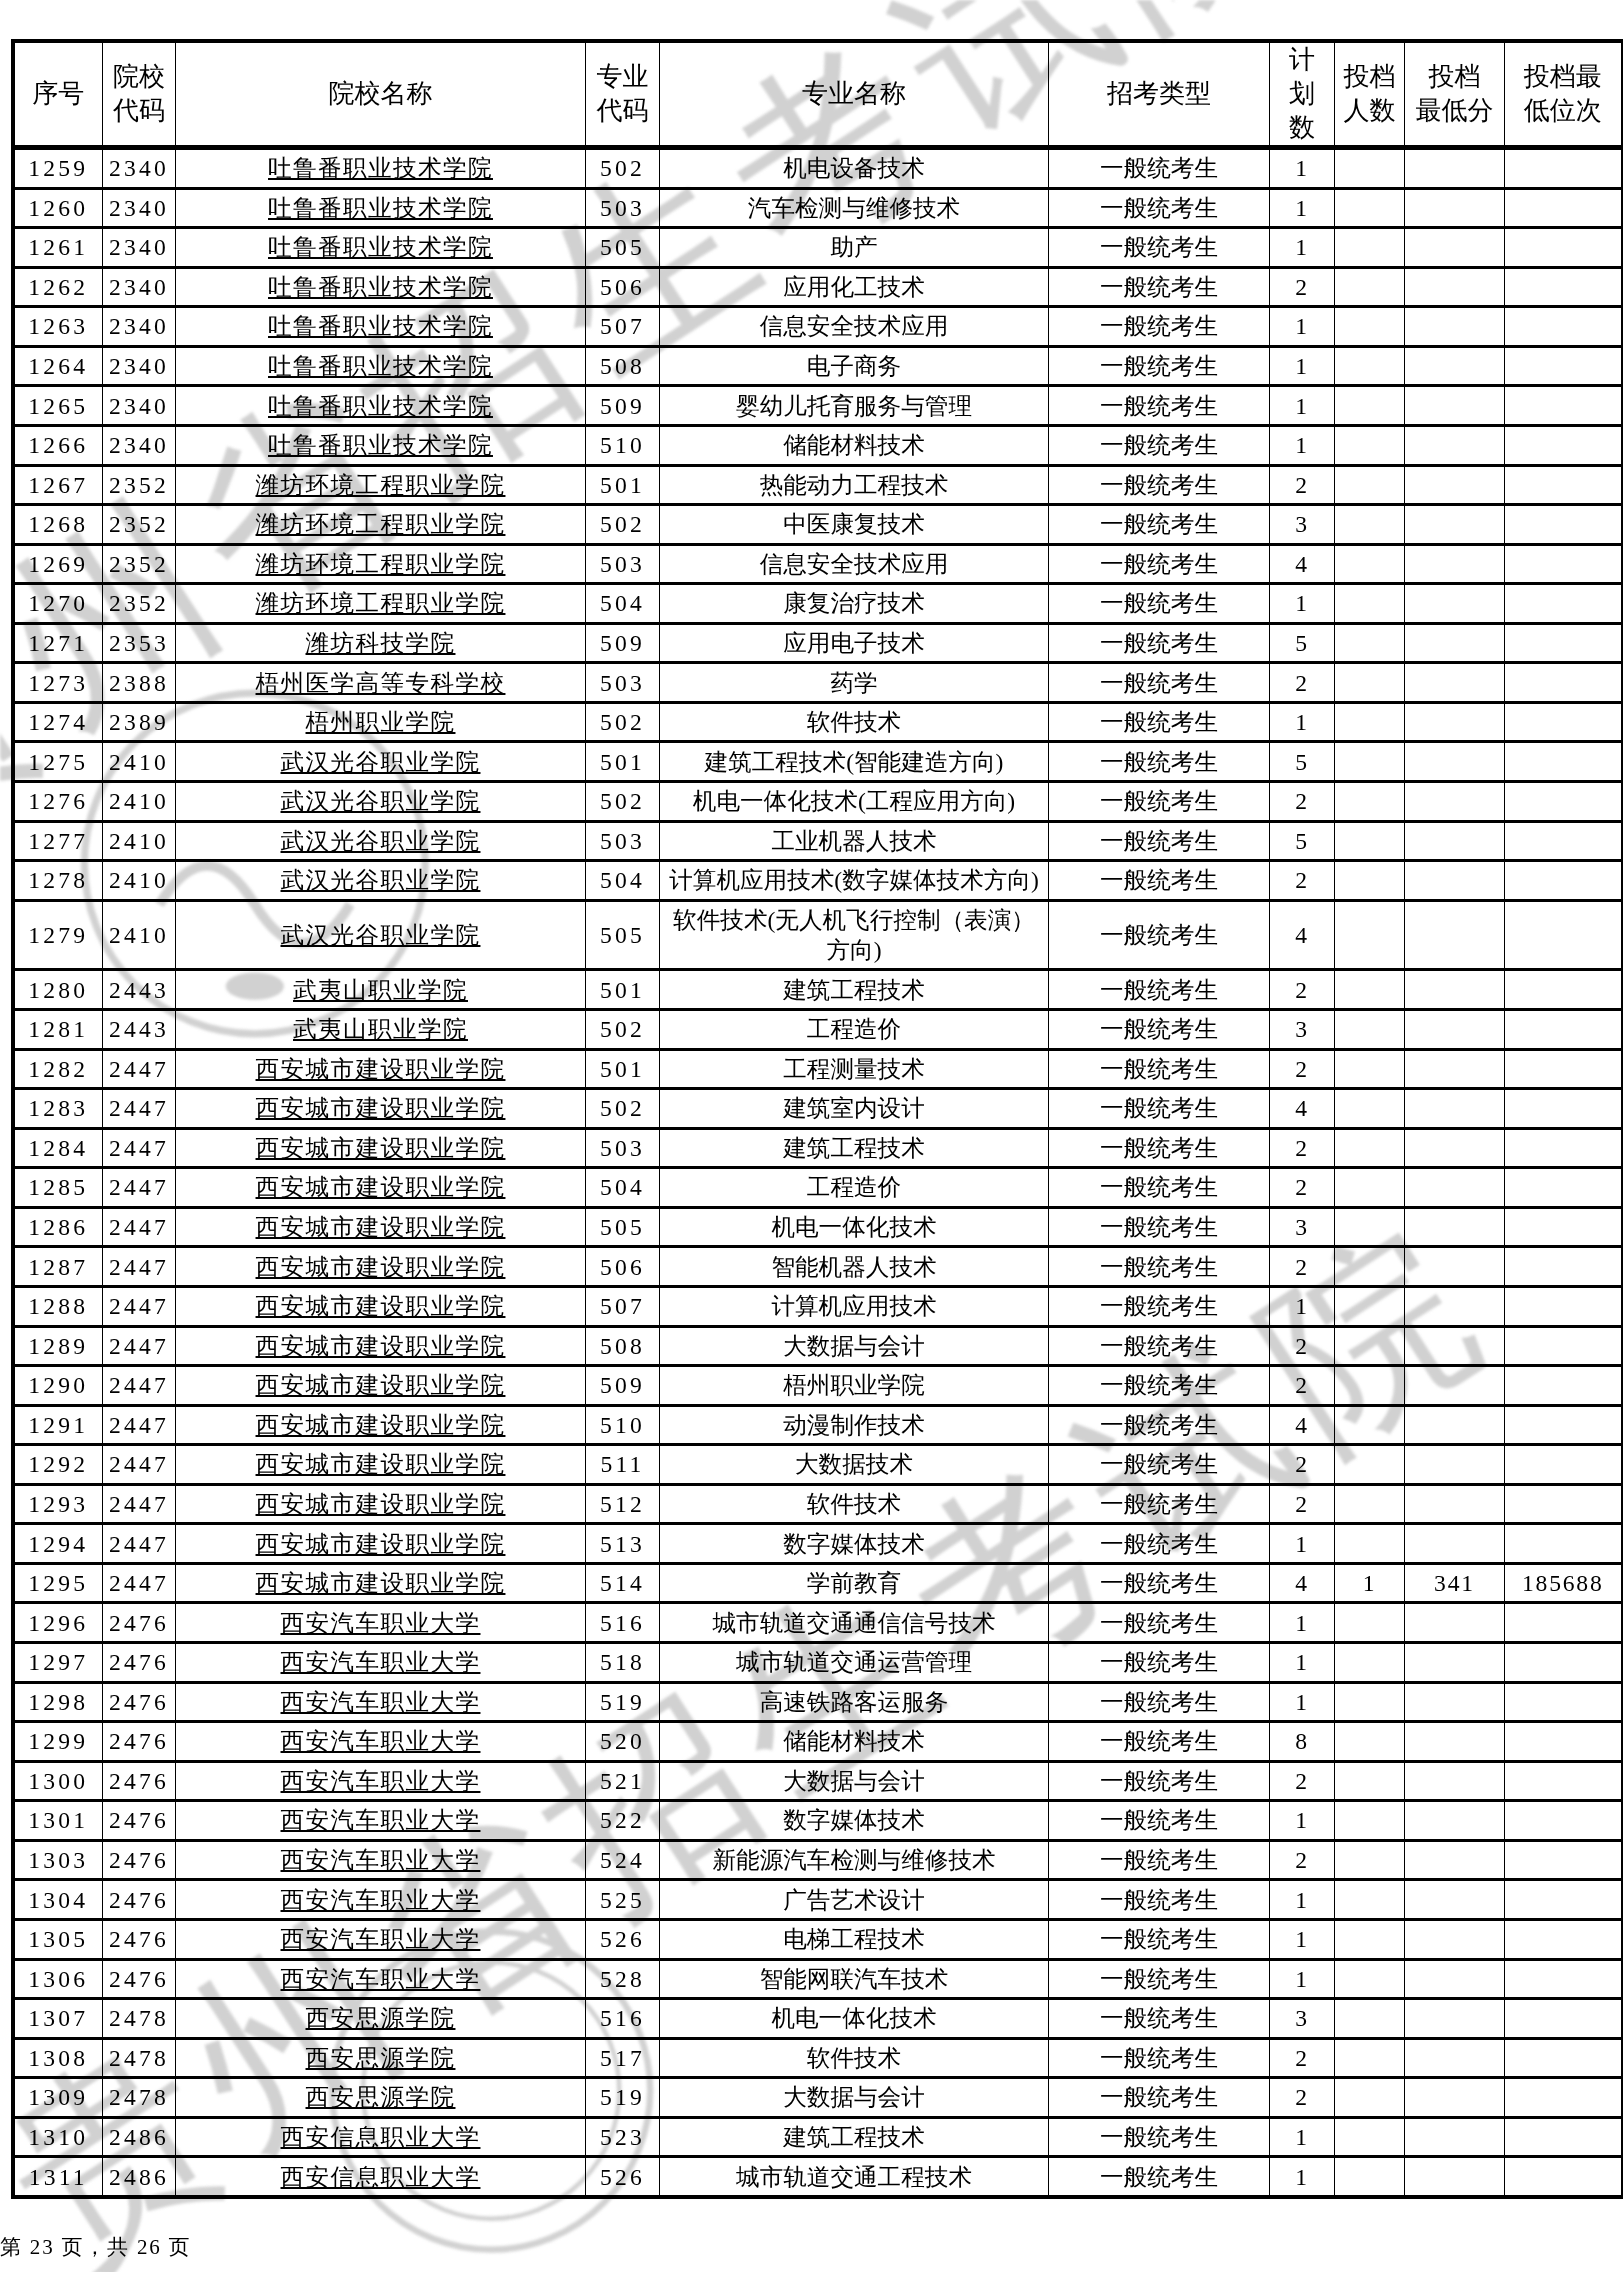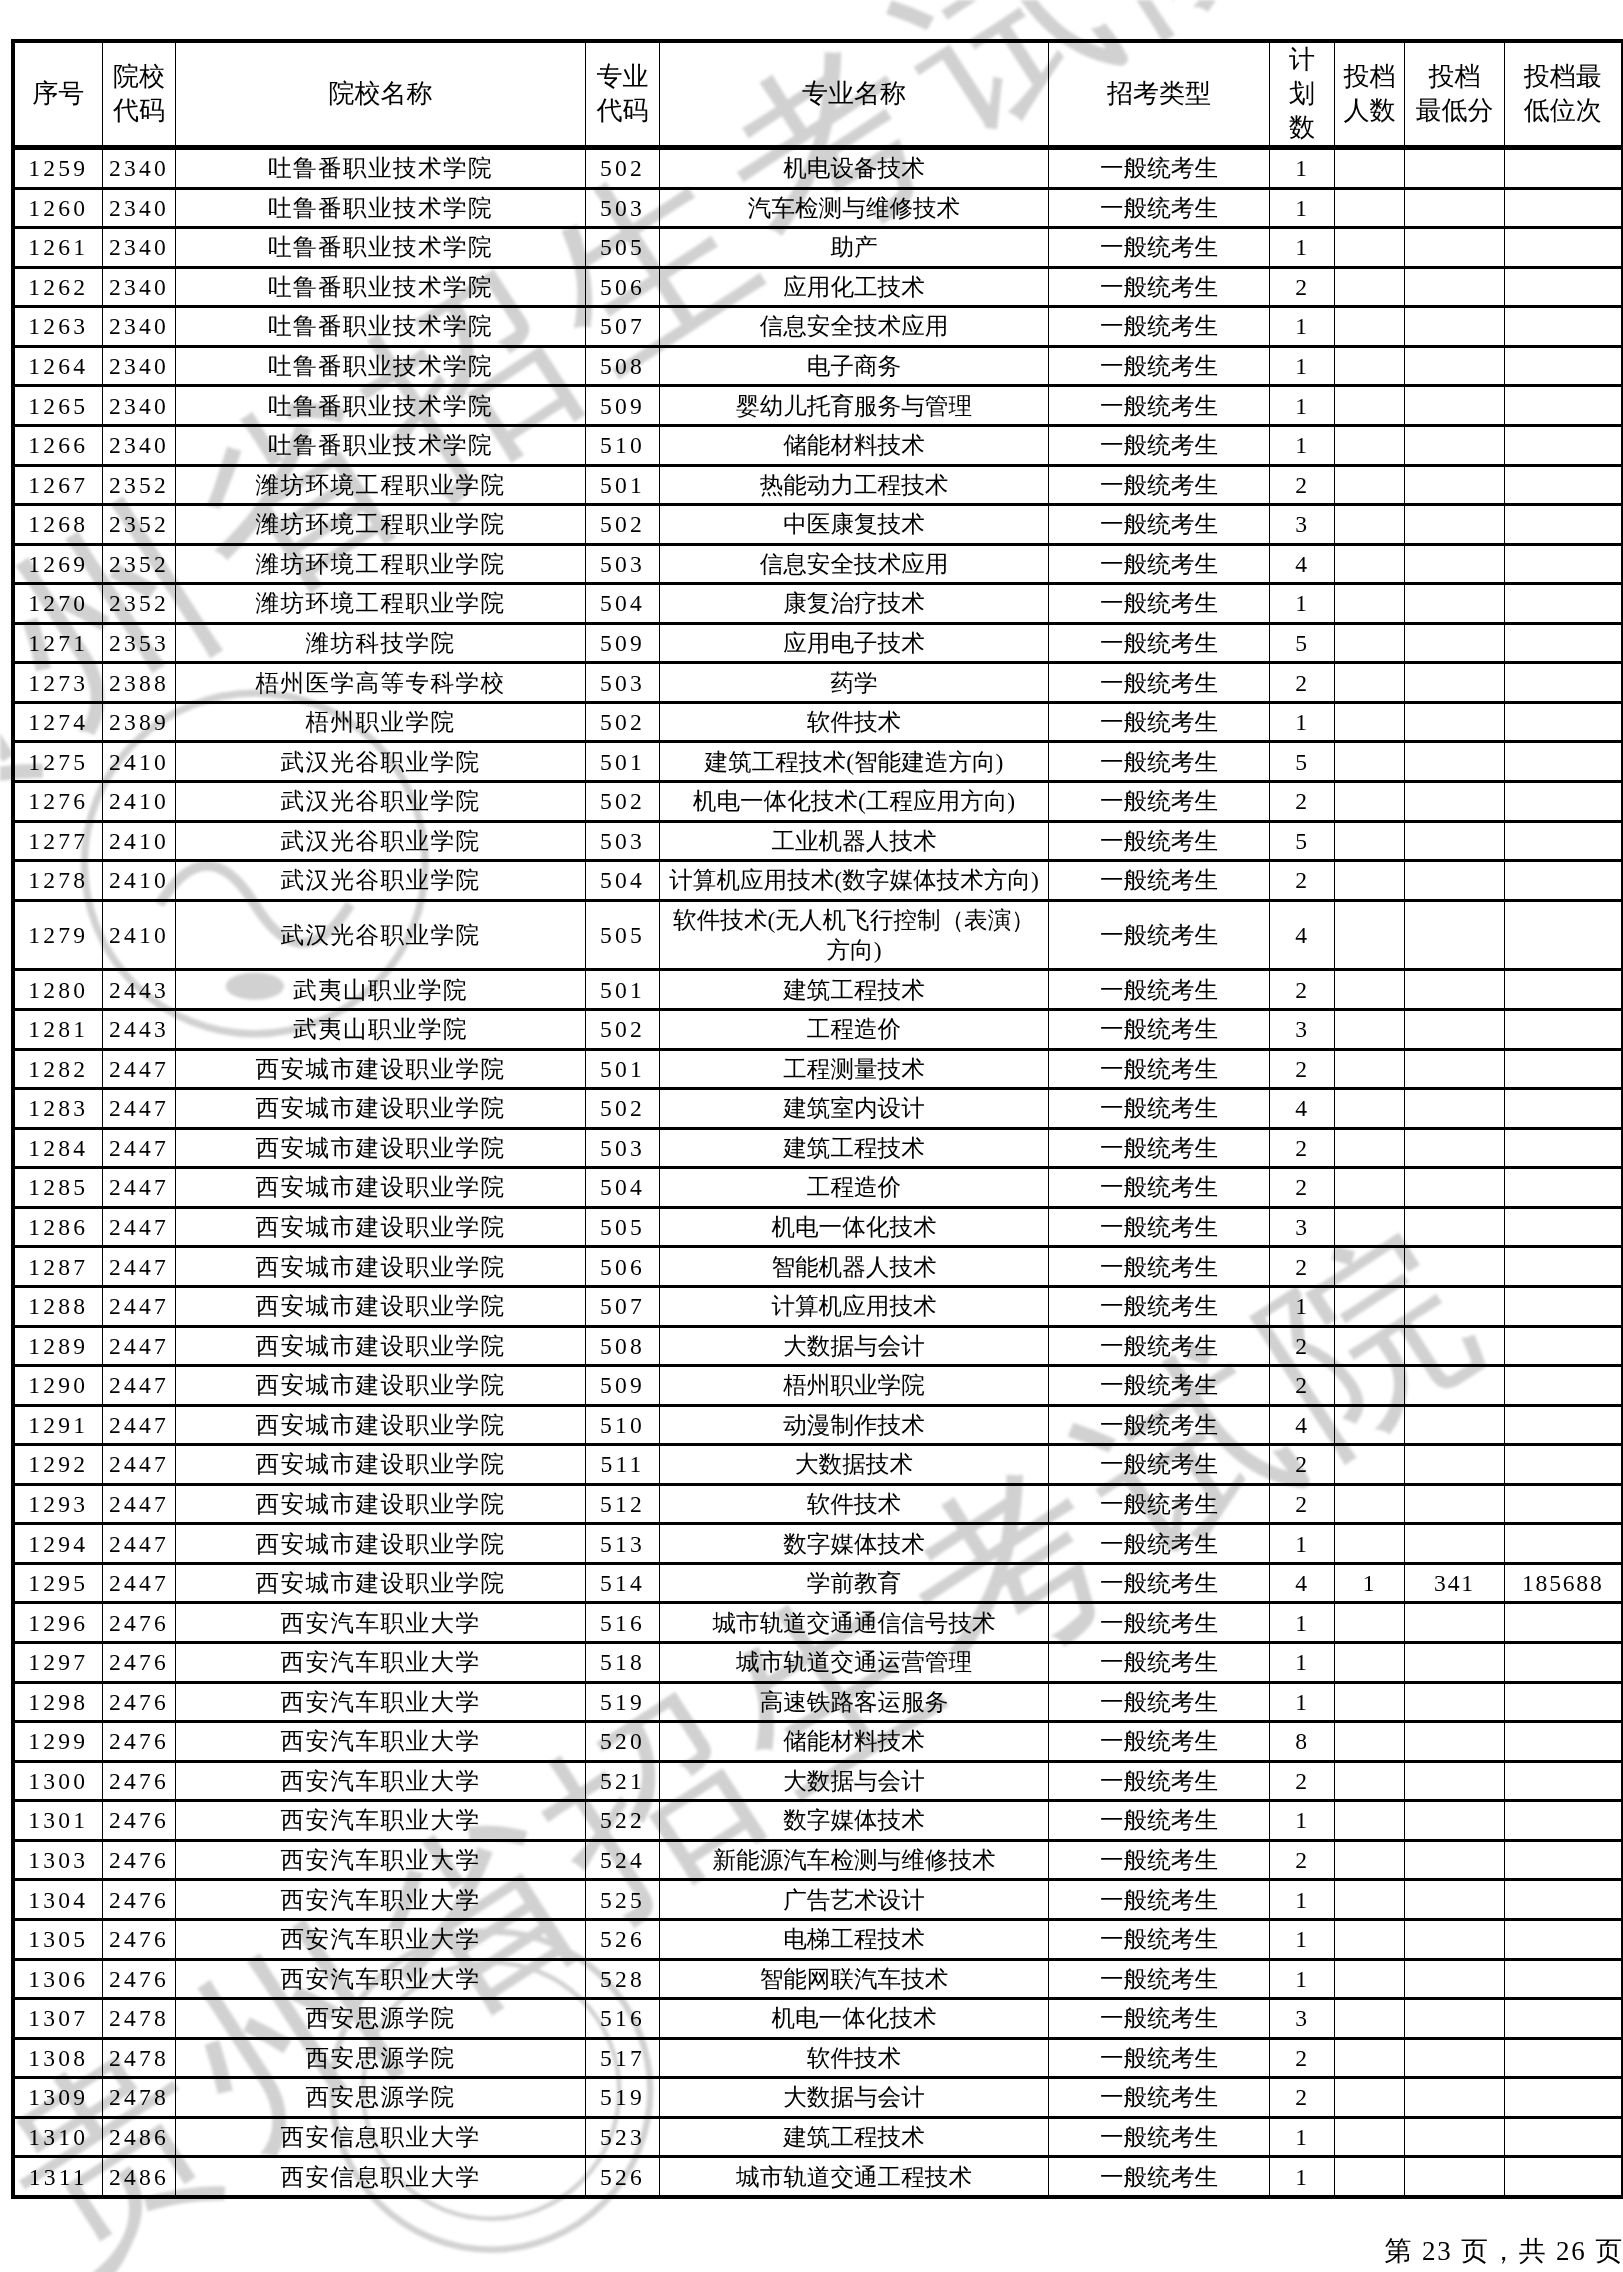--- a/index.html
+++ b/index.html
@@ -13,24 +13,24 @@
         border-top:3.2px solid #000;border-bottom:3.2px solid #000;
         text-align:center;vertical-align:middle;overflow:hidden;}
   thead th{height:102px;font-size:26px;font-weight:normal;line-height:1.3;
         white-space:pre-line;padding:0 6.4px;border-bottom-width:5.9px;}
   tbody tr{height:34px;padding-left:24px;}
   tbody td{font-size:23.6px;line-height:1.28;padding:3.2px 4.5px;
         word-break:break-all;}
   tbody td:nth-child(1),tbody td:nth-child(2),tbody td:nth-child(4){letter-spacing:3.2px;}
   tbody td:nth-child(7),tbody td:nth-child(8),tbody td:nth-child(9),
   tbody td:nth-child(10){letter-spacing:1.8px;}
-  tbody td:nth-child(3){letter-spacing:1.4px;}
-
-  .footer{position:absolute;left:0;right:0;top:2233px;text-align:right;
-        font-size:27px;letter-spacing:1.8px;}
+  tbody td:nth-child(3){letter-spacing:1.4px;text-decoration:underline;}
+
+  .footer{position:absolute;left:0;right:0;top:2233px;text-align:left;
+        font-size:21px;letter-spacing:1.8px;}
 
   .watermark{position:absolute;inset:0;z-index:3;pointer-events:none;
         mix-blend-mode:multiply;filter:blur(1.8px);opacity:.85;}
 </style>
 </head>
 <body>
 
 <div class="sheet">
 
   <table class="admission">

